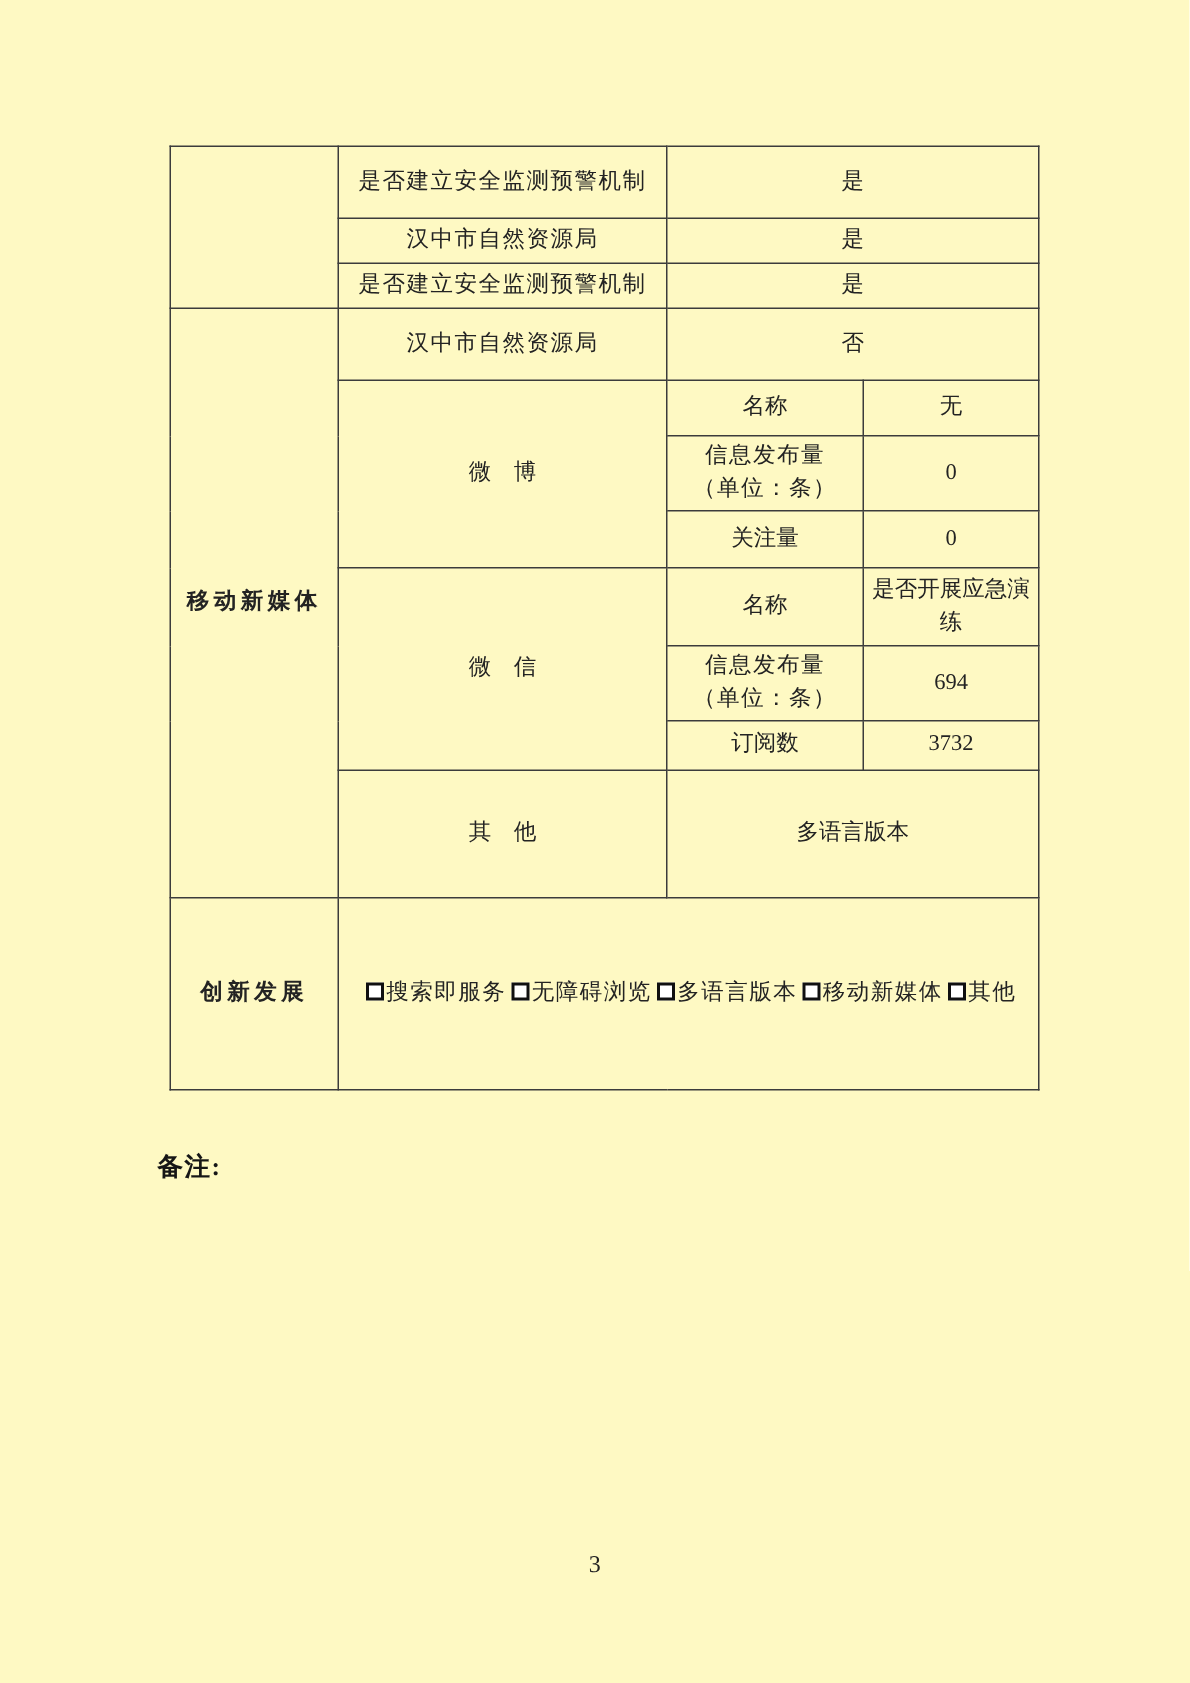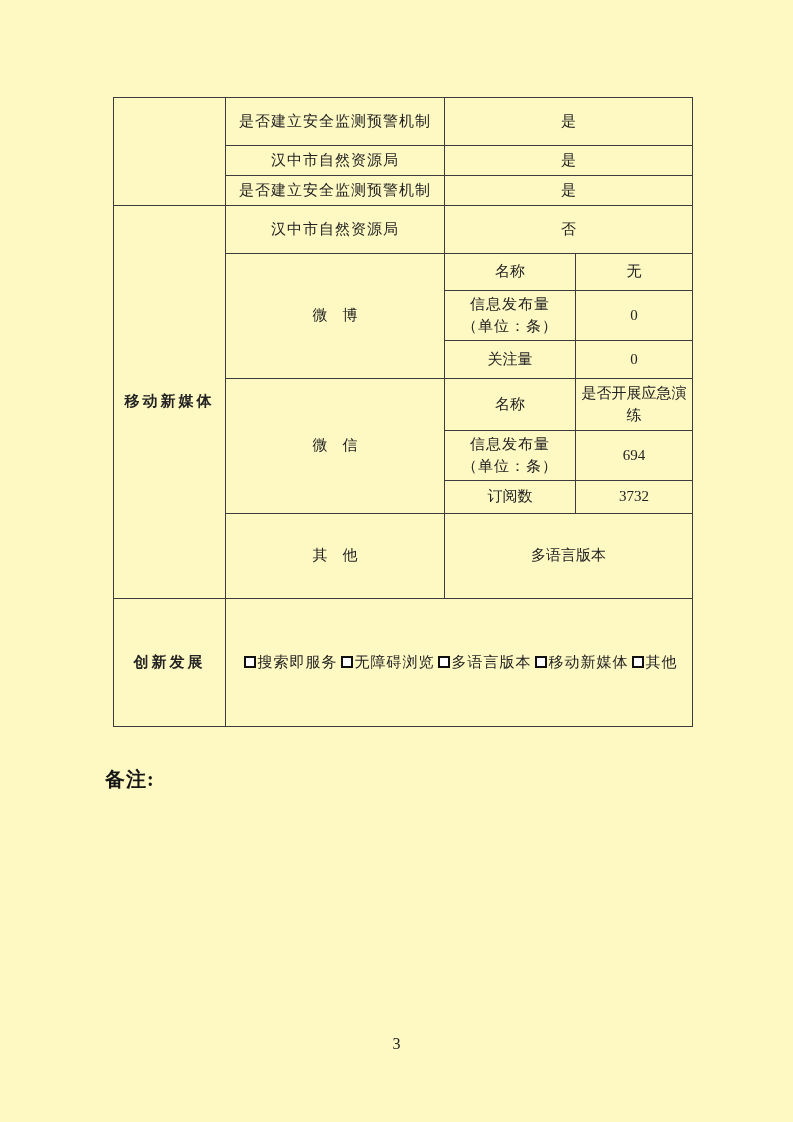--- a/index.html
+++ b/index.html
@@ -45,21 +45,21 @@
     width: 12px; height: 12px;
     border: 2px solid #101010;
     background: #ffffff;
     vertical-align: -1px;
     margin: 0 2px 0 3px;
   }
 
   .notes {
     position: absolute;
     left: 105px; top: 766px;
-    font-size: 20px;
+    font-size: 17px;
     font-weight: bold;
     letter-spacing: 1px;
     color: #161616;
   }
   .page-number {
     position: absolute;
     left: 0; top: 1035px;
     width: 100%;
     text-align: center;
     font-size: 16px;

